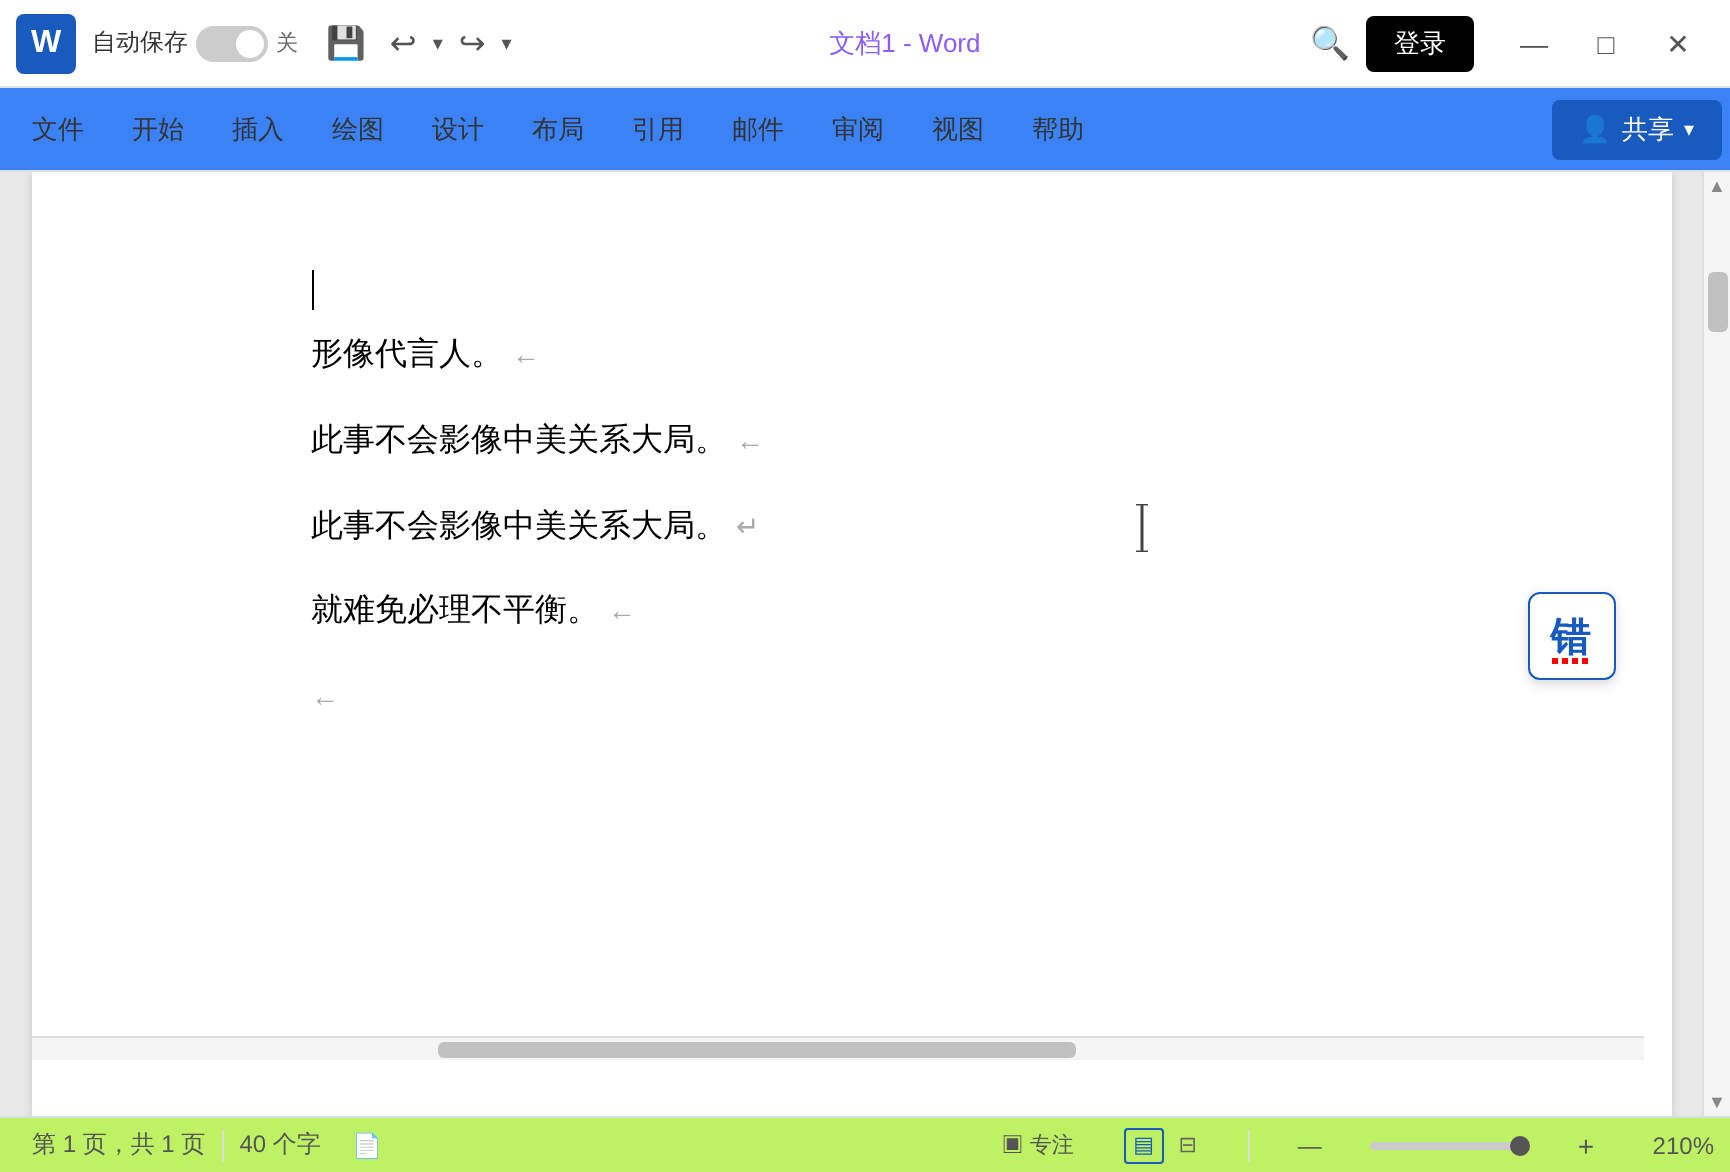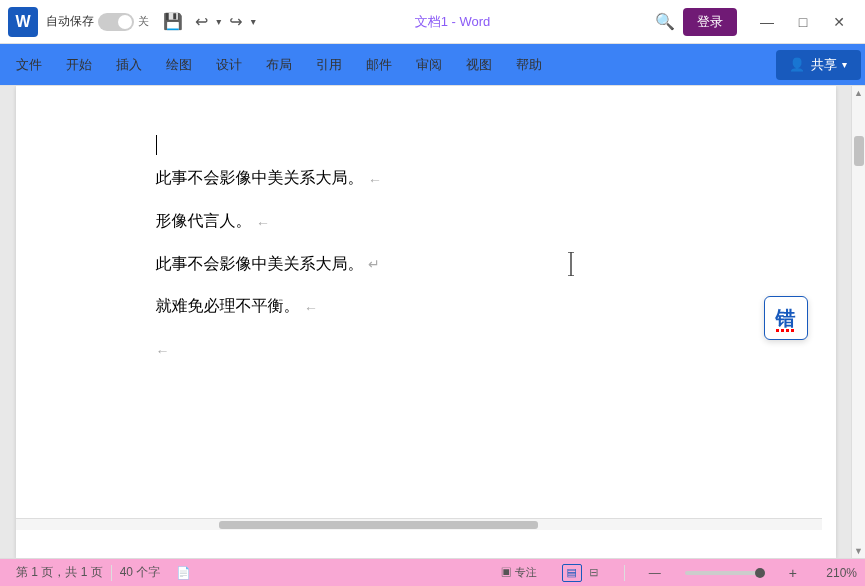--- a/index.html
+++ b/index.html
@@ -85,21 +85,21 @@
     }
     .search-btn {
       background: none;
       border: none;
       cursor: pointer;
       padding: 4px 8px;
       font-size: 16px;
       color: #555;
     }
     .login-btn {
-      background: #701a75;
+      background: #000000;
       color: white;
       border: none;
       border-radius: 4px;
       padding: 5px 14px;
       font-size: 13px;
       cursor: pointer;
       margin-right: 12px;
     }
     .win-controls {
       display: flex;
@@ -253,21 +253,21 @@
       height: 30px;
       background: #c1c1c1;
       border-radius: 3px;
       cursor: pointer;
     }
 
     
     #statusbar {
       display: flex;
       align-items: center;
-      background: #f9a8d4;
+      background: #bef264;
       height: 28px;
       padding: 0 8px;
       border-top: 1px solid #ddd;
       font-size: 12px;
       color: #555;
       flex-shrink: 0;
     }
     .status-item {
       padding: 0 8px;
       display: flex;
@@ -407,26 +407,26 @@
 <div id="doc-area">
   <div id="doc-scroll">
     <div id="doc-page">
       <div id="doc-content">
 
         <div class="para" style="margin-bottom:8px;height:30px;position:relative;">
           <span style="display:inline-block;width:1px;height:20px;border-left:1px solid #000;vertical-align:bottom;margin-left:0;"></span>
         </div>
 
         <div class="para">
+          <span>形像代言人。</span>
+          <span class="pilcrow"> ←</span>
+        </div>
+
+        <div class="para">
           <span>此事不会影像中美关系大局。</span>
-          <span class="pilcrow"> ←</span>
-        </div>
-
-        <div class="para">
-          <span>形像代言人。</span>
           <span class="pilcrow"> ←</span>
         </div>
 
         <div class="para" style="position:relative;">
           <span>此事不会影像中美关系大局。</span>
           <span class="pilcrow"> ↵</span>
           
           <span style="position:absolute;right:200px;top:0;bottom:0;display:flex;align-items:center;pointer-events:none;">
             <svg width="10" height="24" viewBox="0 0 10 24">
               <line x1="5" y1="0" x2="5" y2="24" stroke="#444" stroke-width="1.5"></line>

